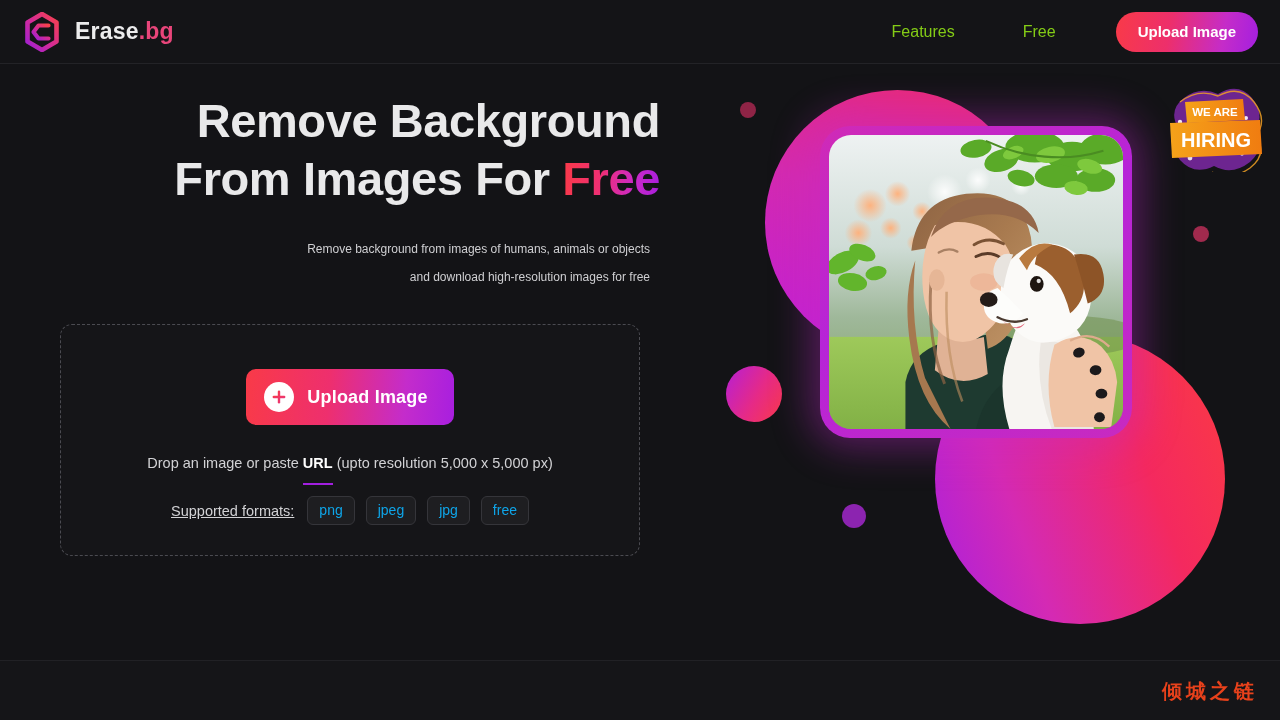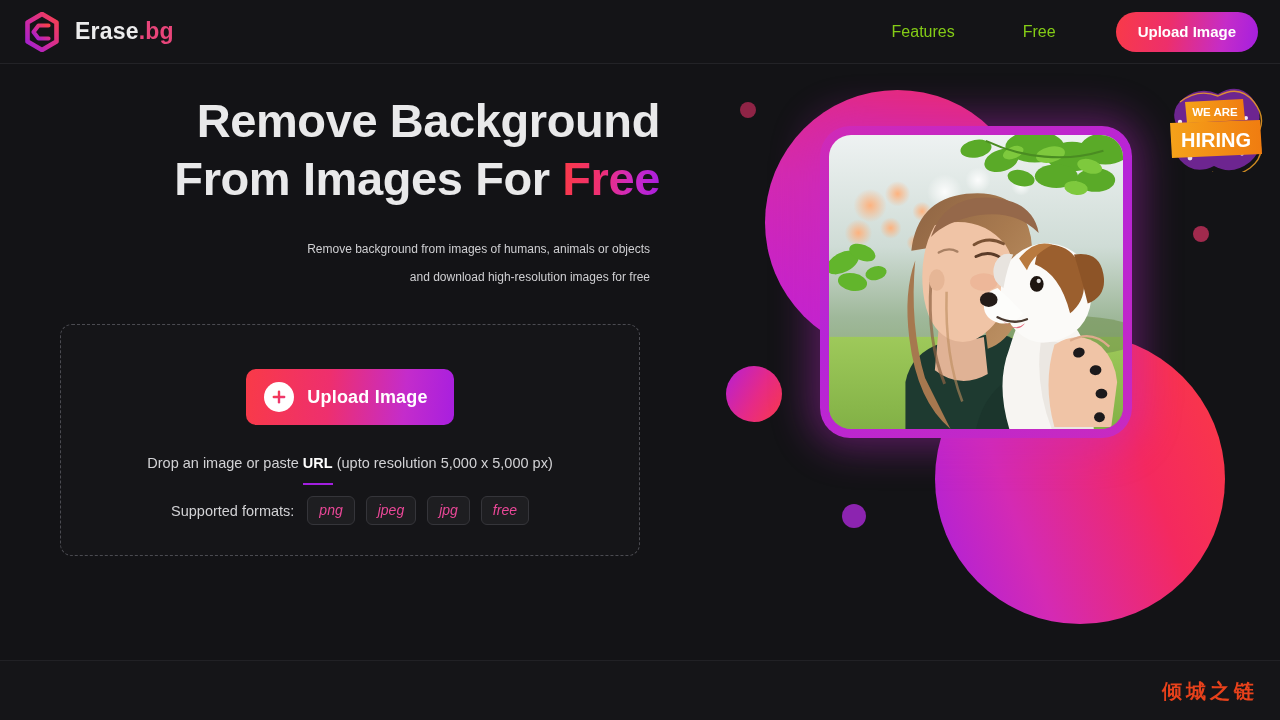--- a/index.html
+++ b/index.html
@@ -80,24 +80,24 @@
   #drop-hint {
     margin-top:30px; font-size:14.5px; color:#d2d2d5; white-space:nowrap;
   }
   #drop-hint .url-link {
     color:#fff; font-weight:bold; text-decoration:none;
     border-bottom:2px solid #a21fe0; padding-bottom:12px;
   }
   #formats-row {
     margin-top:25px; display:flex; align-items:center; gap:11px;
   }
-  #formats-label { font-size:14.5px; color:#d2d2d5; margin-right:2px; }
+  #formats-label { font-size:14.5px; color:#d2d2d5; margin-right:2px;text-decoration:underline; }
   .format-chip {
     background:#1e1e21; border:1px solid #35353a; border-radius:6px;
-    padding:5px 11px; font-size:14px; color:#ec4899; line-height:17px;font-style:italic;
+    padding:5px 11px; font-size:14px; color:#0ea5e9; line-height:17px;
   }
 
   
   #hero-art { position:absolute; left:660px; top:64px; width:620px; height:596px; z-index:10; }
   .blob { position:absolute; border-radius:50%; }
   #blob-big-top {
     left:105px; top:26px; width:265px; height:265px;
     background:linear-gradient(200deg,#ec2a6d 0%,#d32ab0 48%,#c01fd8 100%);
   }
   #blob-big-bottom {

